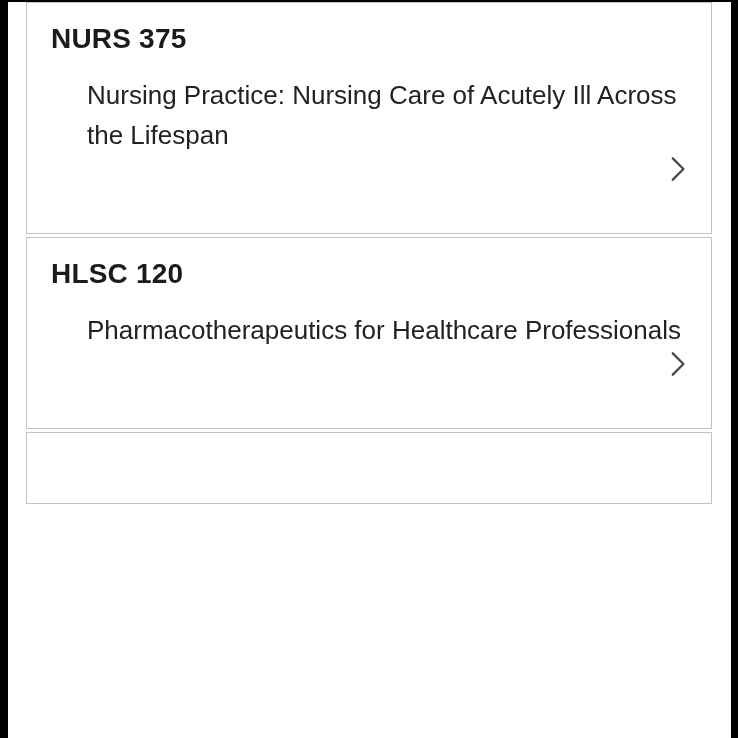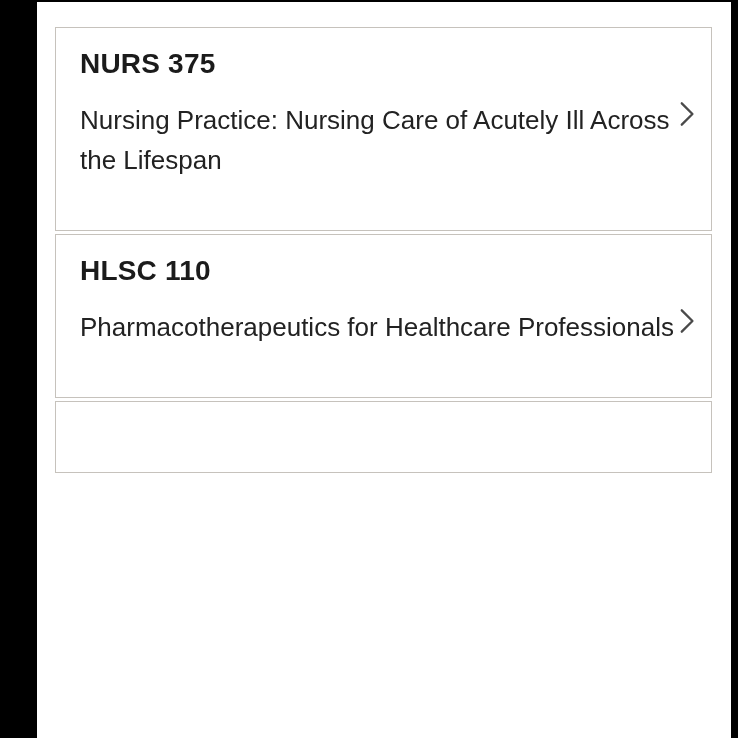--- a/index.html
+++ b/index.html
@@ -15,41 +15,41 @@
   body{
     font-family:"Liberation Sans", sans-serif;
     background:var(--frame);
     position:relative;
   }
   .screen{
     position:absolute;
     left:8px; top:2px; right:7px; bottom:0;
     background:var(--background);
     overflow:hidden;
-    padding-top:25px;
-    margin-left:29px;
+    padding-top:0;
   }
   .course-card{
     background:var(--background);
     border:1px solid var(--card-border);
     margin:0 19px 3px 18px;
     padding:20px 24px 50px 24px;
     cursor:pointer;
   }
   .course-code{
     font-size:28px;
     font-weight:bold;
     line-height:32px;
     color:var(--heading-text);
     margin-bottom:20px;
     letter-spacing:0.2px;
   }
   .course-row{
     display:flex;
-    align-items:flex-start;
+    align-items:flex-end;
+    flex-direction:column;
   }
   .course-title{
     width:600px;
     flex:0 0 auto;
     font-size:26px;
     line-height:40px;
     color:var(--body-text);
   }
   .chevron{
     margin-left:auto;
@@ -65,21 +65,21 @@
     <div class="course-code">NURS 375</div>
     <div class="course-row">
       <div class="course-title">Nursing Practice: Nursing Care of Acutely Ill Across the Lifespan</div>
       <svg class="chevron" width="16" height="28" viewBox="0 0 18 30">
         <polyline points="2,3 14,15 2,27" fill="none" stroke="var(--chevron)" stroke-width="2.6" stroke-linecap="round" stroke-linejoin="round"></polyline>
       </svg>
     </div>
   </div>
 
   <div class="course-card">
-    <div class="course-code">HLSC 110</div>
+    <div class="course-code">HLSC 120</div>
     <div class="course-row">
       <div class="course-title">Pharmacotherapeutics for Healthcare Professionals</div>
       <svg class="chevron" width="16" height="28" viewBox="0 0 18 30">
         <polyline points="2,3 14,15 2,27" fill="none" stroke="var(--chevron)" stroke-width="2.6" stroke-linecap="round" stroke-linejoin="round"></polyline>
       </svg>
     </div>
   </div>
 
 
 

